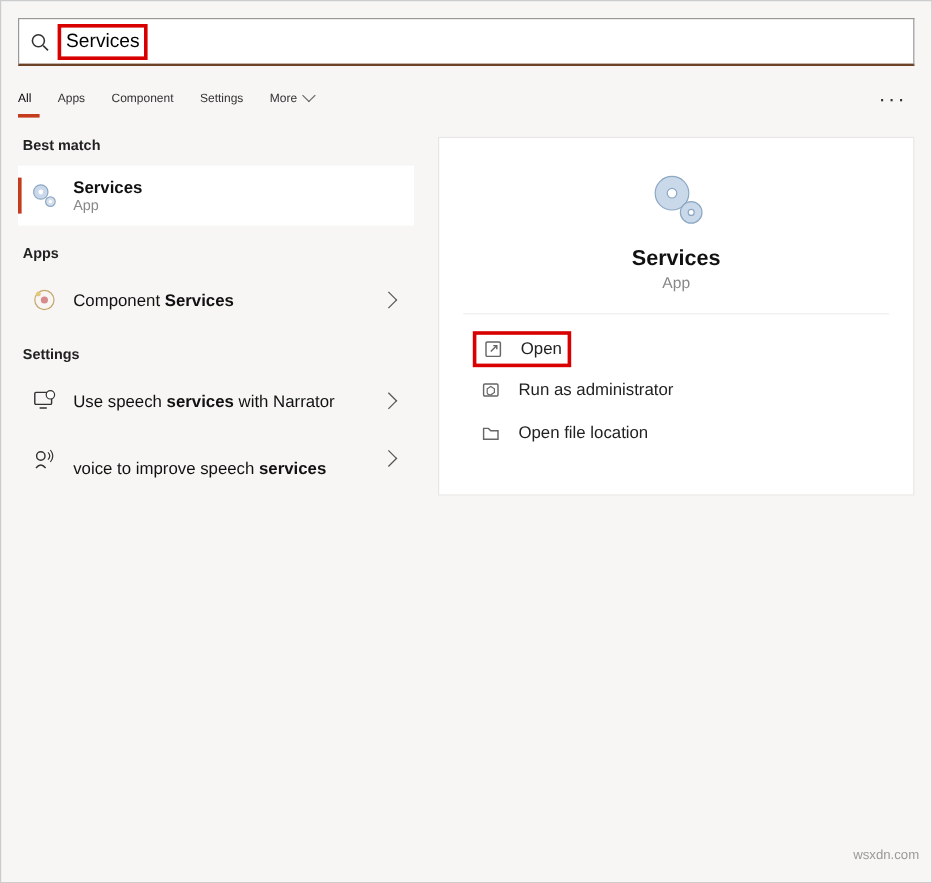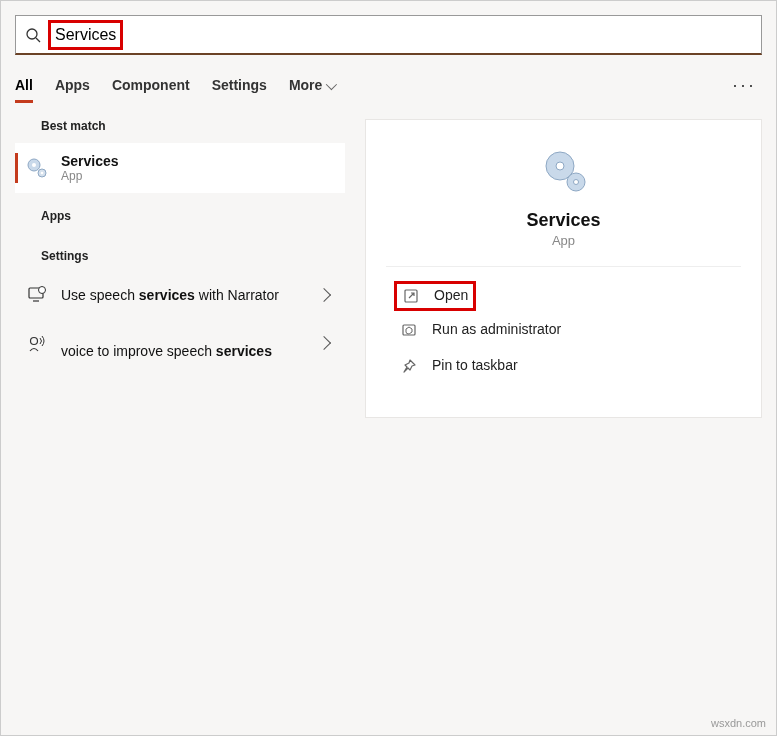--- a/index.html
+++ b/index.html
@@ -4,32 +4,32 @@
 <style>
   * { box-sizing: border-box; margin: 0; padding: 0; font-family: "Segoe UI", -apple-system, sans-serif; }
   body { width: 777px; height: 736px; background: #f7f6f5; position: relative; border: 1px solid #ccc; }
   
   .search-bar { margin: 14px 14px 10px 14px; border: 1px solid #999; background: #fff; height: 40px; display: flex; align-items: center; padding: 0 8px; border-bottom: 2px solid #6b4226; }
   .search-icon { width: 18px; height: 18px; margin-right: 6px; display: flex; align-items: center; justify-content: center; }
   .search-text-wrap { border: 3px solid #d80000; padding: 0 4px; height: 30px; display: flex; align-items: center; }
   .search-text { font-size: 16px; color: #000; outline: none; border: none; background: transparent; }
   
   .tabs { display: flex; align-items: center; padding: 4px 14px 0 14px; gap: 22px; }
-  .tab { font-size: 14px; color: #333; padding: 8px 0; cursor: pointer; position: relative; font-weight: bold; }
+  .tab { font-size: 10px; color: #333; padding: 8px 0; cursor: pointer; position: relative; }
   .tab.active { color: #000; }
   .tab.active::after { content: ''; position: absolute; left: 0; bottom: -2px; width: 18px; height: 3px; background: #c43b1d; }
   .chevron-sm { display: inline-block; width: 8px; height: 8px; border-right: 1px solid #666; border-bottom: 1px solid #666; transform: rotate(45deg) translateY(-2px); margin-left: 4px; }
   .spacer { flex: 1; }
   .dots { font-size: 18px; letter-spacing: 2px; color: #333; cursor: pointer; padding: 0 6px; }
   
   .content { display: flex; padding: 18px 14px 0 14px; gap: 20px; }
   .left { width: 330px; }
   .right { flex: 1; background: #fff; border: 1px solid #e8e6e4; padding: 20px 0; display: flex; flex-direction: column; align-items: stretch; }
   
-  .section-label { font-size: 12px; font-weight: 600; color: #222; padding: 0 4px 10px 4px; margin-left: 22px; }
+  .section-label { font-size: 12px; font-weight: 600; color: #222; padding: 0 4px 10px 4px; }
   
   .result-item { display: flex; align-items: center; padding: 10px 10px; gap: 12px; cursor: pointer; position: relative; }
   .result-item.selected { background: #fff; }
   .result-item.selected::before { content: ''; position: absolute; left: 0; top: 10px; bottom: 10px; width: 3px; background: #c43b1d; }
   .result-icon { width: 24px; height: 24px; display: flex; align-items: center; justify-content: center; flex-shrink: 0; }
   .result-text { flex: 1; display: flex; flex-direction: column; }
   .result-title { font-size: 14px; color: #111; }
   .result-title.bold { font-weight: 600; }
   .result-sub { font-size: 12px; color: #888; }
   .chevron { width: 10px; height: 10px; border-right: 1.5px solid #555; border-top: 1.5px solid #555; transform: rotate(45deg); margin-right: 6px; }
@@ -39,21 +39,21 @@
   .preview-head { display: flex; flex-direction: column; align-items: center; padding: 6px 20px 18px 20px; border-bottom: 1px solid #eee; margin: 0 20px; }
   .preview-icon { width: 52px; height: 52px; margin-bottom: 12px; }
   .preview-title { font-size: 18px; font-weight: 600; color: #111; }
   .preview-sub { font-size: 13px; color: #888; margin-top: 2px; }
   
   .actions { padding: 16px 30px; display: flex; flex-direction: column; gap: 6px; }
   .action { display: flex; gap: 14px; padding: 6px 4px; cursor: pointer; font-size: 14px; color: #222; }
   .action.highlighted { outline: 3px solid #d80000; outline-offset: -1px; padding: 4px 6px; align-self: flex-start; }
   .action-icon { width: 18px; height: 18px; display: flex; align-items: center; justify-content: center; color: #666; }
   
-  .watermark { position: absolute; bottom: 6px; right: 10px; font-size: 11px; color: #999; }
+  .watermark { position: absolute; bottom: 16px; right: 10px; font-size: 11px; color: #999; }
   
   svg { display: block; }
 </style>
 </head>
 <body>
 
 <div class="search-bar">
   <span class="search-icon">
     <svg width="16" height="16" viewBox="0 0 16 16">
         <circle cx="7" cy="7" r="5" fill="none" stroke="#333" stroke-width="1.3"></circle>
@@ -89,20 +89,33 @@
           </svg>
       </span>
       <div class="result-text">
         <span class="result-title bold">Services</span>
         <span class="result-sub">App</span>
       </div>
     </div>
 
     <div class="section-gap"></div>
     <div class="section-label">Apps</div>
+    <div class="result-item">
+      <span class="result-icon">
+        <svg width="22" height="22" viewBox="0 0 22 22">
+            <circle cx="11" cy="11" r="8" fill="none" stroke="#c4a86a" stroke-width="1"></circle>
+            <circle cx="11" cy="11" r="3" fill="#d88b8b"></circle>
+            <circle cx="6" cy="6" r="2" fill="#e4c97a"></circle>
+          </svg>
+      </span>
+      <div class="result-text">
+        <span class="result-title"><span>Component </span><b>Services</b></span>
+      </div>
+      <span class="chevron"></span>
+    </div>
 
     <div class="section-gap"></div>
     <div class="section-label">Settings</div>
     <div class="result-item">
       <span class="result-icon">
         <svg width="20" height="20" viewBox="0 0 20 20">
             <rect x="2" y="3" width="14" height="10" rx="1" fill="none" stroke="#333" stroke-width="1.2"></rect>
             <line x1="6" y1="16" x2="12" y2="16" stroke="#333" stroke-width="1.2"></line>
             <circle cx="15" cy="5" r="3.5" fill="#fff" stroke="#333" stroke-width="1"></circle>
           </svg>
@@ -158,22 +171,22 @@
           <svg width="16" height="16" viewBox="0 0 16 16">
               <rect x="2" y="3" width="12" height="10" rx="1" fill="none" stroke="#666" stroke-width="1.2"></rect>
               <path d="M8 5 L11 7 L11 10 Q8 12 8 12 Q5 12 5 10 L5 7 Z" fill="none" stroke="#666" stroke-width="1"></path>
             </svg>
         </span>
         <span>Run as administrator</span>
       </div>
       <div class="action">
         <span class="action-icon">
           <svg width="16" height="16" viewBox="0 0 16 16">
-              <path d="M9 2 L14 7 L11 8 L9 12 L7 10 L3 14 L6 9 L4 7 L8 5 Z" fill="none" stroke="#666" stroke-width="1.2" stroke-linejoin="round"></path>
+              <path d="M2 4 H6 L8 6 H14 V13 H2 Z" fill="none" stroke="#666" stroke-width="1.2"></path>
             </svg>
         </span>
-        <span>Pin to taskbar</span>
+        <span>Open file location</span>
       </div>
     </div>
   </div>
 </div>
 
 <div class="watermark">wsxdn.com</div>
 
 </body></html>

